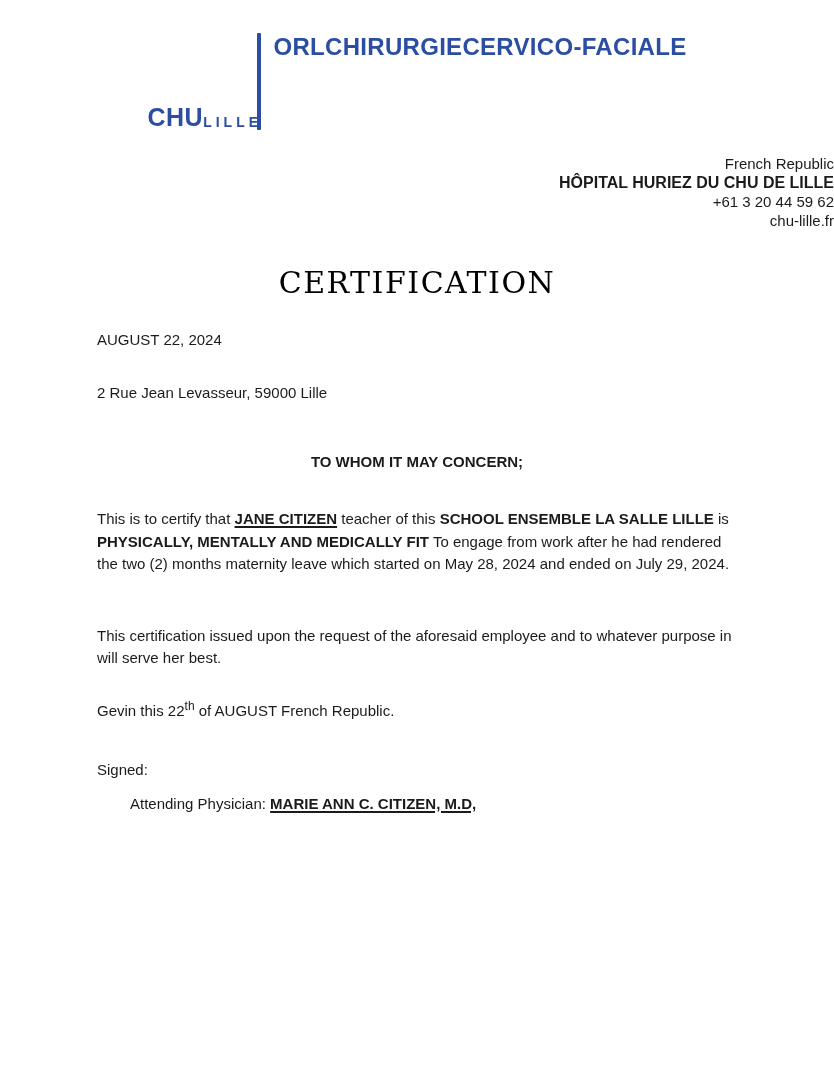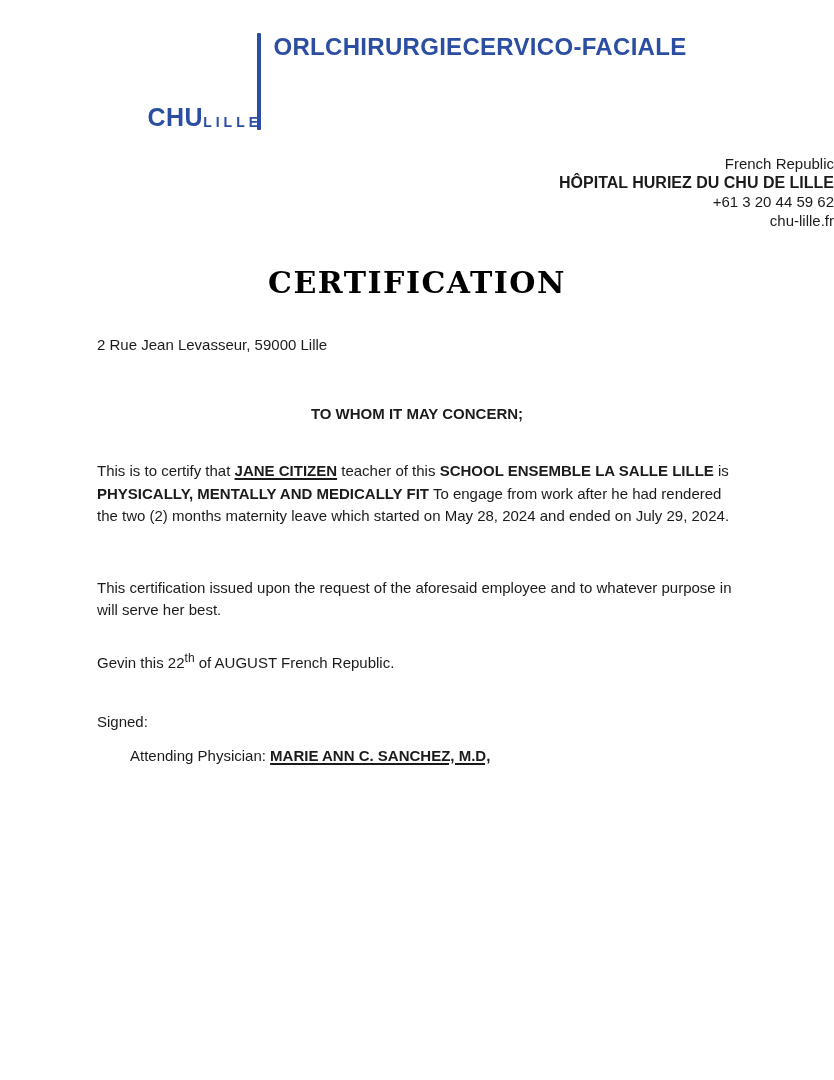--- a/index.html
+++ b/index.html
@@ -25,21 +25,21 @@
   .logo-right{display:flex;flex-direction:row;justify-content:space-between;}
   .logo-right .dept{font-weight:bold;color:var(--blue);font-size:24px;line-height:28px;letter-spacing:0.3px;}
 
   
   .header-block{text-align:right;margin-top:24px;font-size:15px;line-height:19px;}
   .header-block .hosp{font-weight:bold;font-size:16px;padding-left:16px;}
 
   
   .title{
     text-align:center;margin:36px 0 0 0;
-    font-family:"DejaVu Serif", serif;font-weight:bold;
+    font-family:"DejaVu Serif", serif;font-weight:normal;
     font-size:30px;letter-spacing:1.5px;line-height:34px;color:#000;
   }
 
   
   .content{margin:0 97px;font-size:15px;}
   .content p{margin:0;}
   .date{margin-top:31px !important;}
   .address{margin-top:36px !important;}
   .salutation{margin-top:52px !important;font-weight:bold;text-align:center;}
   .para{line-height:22.5px;}
@@ -98,27 +98,28 @@
   <div class="header-block">
     <div>French Republic</div>
     <div class="hosp">HÔPITAL HURIEZ DU CHU DE LILLE</div>
     <div>+61 3 20 44 59 62</div>
     <div>chu-lille.fr</div>
   </div>
 
   <h1 class="title">CERTIFICATION</h1>
 
   <main class="content">
+    <p class="date">AUGUST 22, 2024</p>
     <p class="address">2 Rue Jean Levasseur, 59000 Lille</p>
     <p class="salutation">TO WHOM IT MAY CONCERN;</p>
 
     <p class="para para1"><span>This is to certify that </span><span class="b u">JANE CITIZEN</span><span> teacher of this </span><span class="b">SCHOOL ENSEMBLE LA SALLE LILLE</span><span> is </span><span class="b">PHYSICALLY, MENTALLY AND MEDICALLY FIT</span><span> To engage from work after he had rendered the two (2) months maternity leave which started on May 28, 2024 and ended on July 29, 2024.</span></p>
 
     <p class="para para2">This certification issued upon the request of the aforesaid employee and to whatever purpose in will serve her best.</p>
 
     <p class="given"><span>Gevin this 22</span><sup>th</sup><span> of AUGUST French Republic.</span></p>
 
     <p class="signed">Signed:</p>
 
-    <p class="attending"><span>Attending Physician: </span><span class="b u">MARIE ANN C. SANCHEZ, M.D,</span></p>
+    <p class="attending"><span>Attending Physician: </span><span class="b u">MARIE ANN C. CITIZEN, M.D,</span></p>
   </main>
 
 </div>
 
 </body></html>

